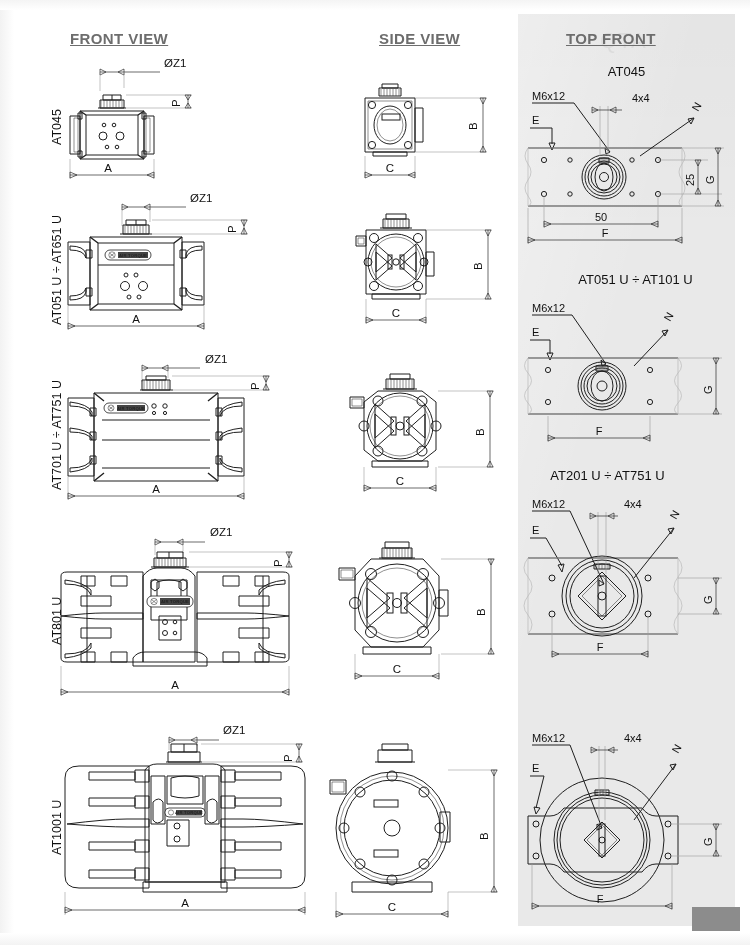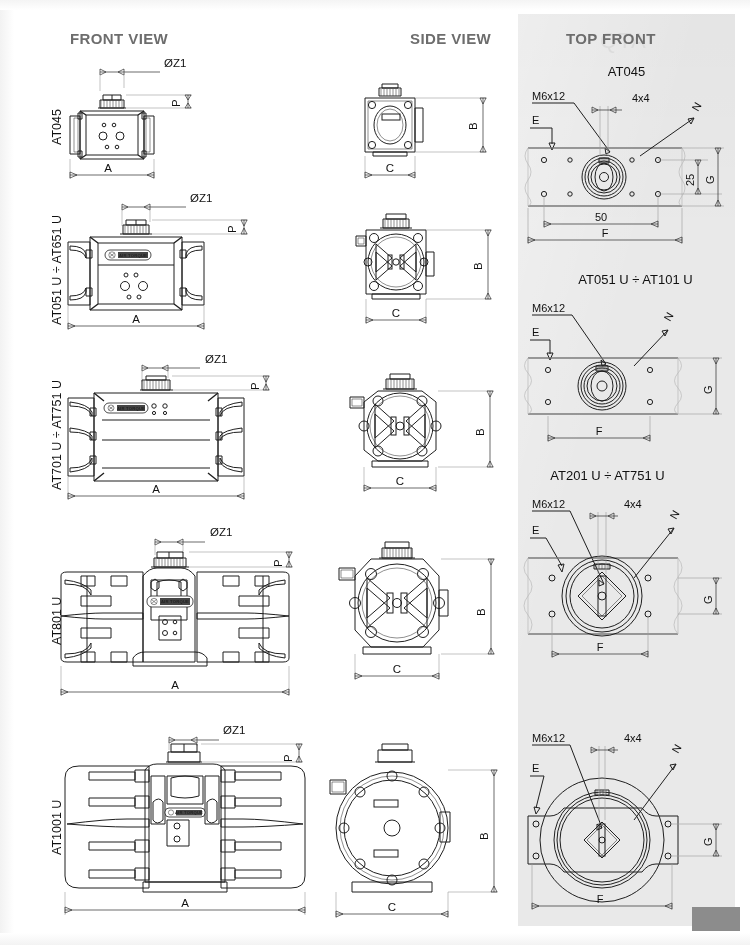--- a/index.html
+++ b/index.html
@@ -14,21 +14,21 @@
   .page-edge-left{position:absolute;left:0;top:0;width:14px;height:945px;
     background:linear-gradient(to right,#f2f2f2,#ffffff);}
   .page-edge-top{position:absolute;left:0;top:0;width:750px;height:10px;
     background:linear-gradient(to bottom,#f4f4f4,#ffffff);}
   .page-edge-bottom{position:absolute;left:0;bottom:0;width:750px;height:12px;
     background:linear-gradient(to top,#f3f3f3,#ffffff);}
 
   
   .col-head{
     position:absolute;font-size:15px;font-weight:bold;color:#6d6d6d;
-    letter-spacing:.4px;white-space:nowrap;
+    letter-spacing:.4px;white-space:nowrap;text-decoration:underline;
   }
 
   
   #topdetail-panel{
     position:absolute;left:518px;top:14px;width:217px;height:912px;
     background:#e9e9e9;
   }
   #topdetail-panel .panel-noise{
     position:absolute;inset:0;
     background:
@@ -76,21 +76,21 @@
   <div class="page-edge-top"></div>
   <div class="page-edge-bottom"></div>
 
   <div id="topdetail-panel">
     <div class="panel-noise"></div>
   </div>
   <div class="watermark">QTA</div>
   <div class="corner-block"></div>
 
   <div class="col-head" style="left:70px;top:30px;">FRONT VIEW</div>
-  <div class="col-head" style="left:379px;top:30px;margin-left:31px;">SIDE VIEW</div>
+  <div class="col-head" style="left:379px;top:30px;">SIDE VIEW</div>
   <div class="col-head" style="left:566px;top:30px;">TOP FRONT</div>
 
   <div class="row-label" style="left:50px;top:145px;">AT045</div>
   <div class="row-label" style="left:50px;top:325px;">AT051 U ÷ AT651 U</div>
   <div class="row-label" style="left:50px;top:490px;">AT701 U ÷ AT751 U</div>
   <div class="row-label" style="left:50px;top:645px;">AT801 U</div>
   <div class="row-label" style="left:50px;top:855px;">AT1001 U</div>
 
   <svg class="dwg" style="left:60px;top:55px;" width="240" height="130" viewBox="0 0 240 130">
 

